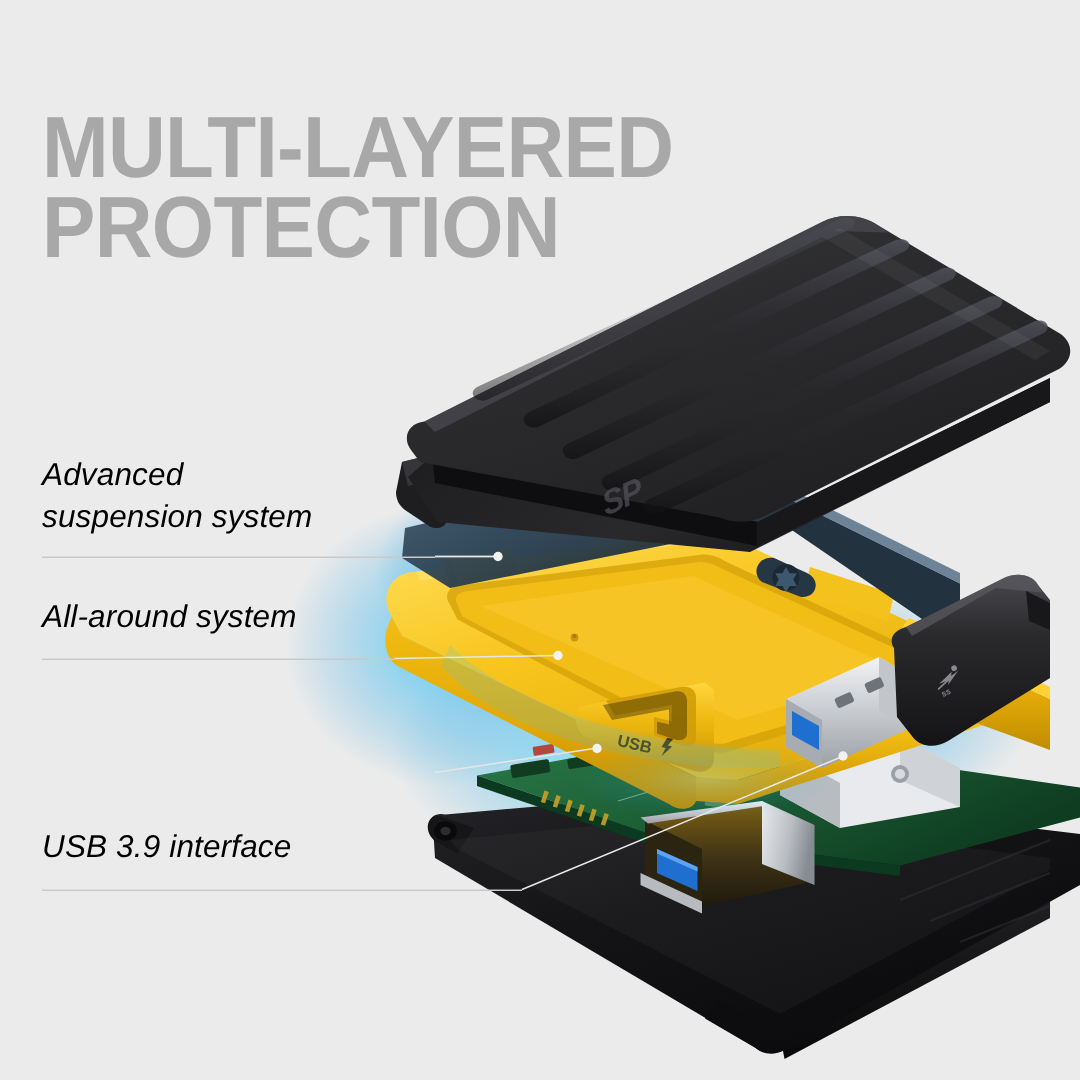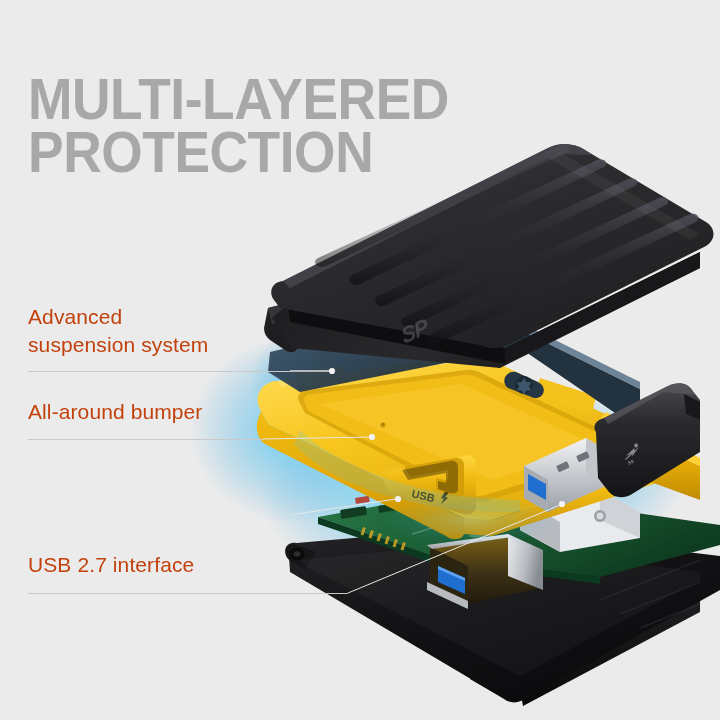--- a/index.html
+++ b/index.html
@@ -25,25 +25,26 @@
     transform-origin:left top;
     white-space:pre-line;
     z-index:6;
     pointer-events:none;
   }
 
   
   #features { position:absolute; left:0; top:0; width:720px; height:720px; z-index:7; }
   .feature { position:absolute; left:28px; }
   .feature .f-label {
-    color:#c2410c;
+    color:#000000;
     font-size:21px;
     line-height:1.32;
     white-space:pre-line;
     letter-spacing:0.1px;
+    font-style:italic;
   }
   .feature .f-rule {
     position:absolute;
     left:0;
     height:1px;
     background:#c9c9c9;
   }
 
   
   #product { position:absolute; left:0; top:0; width:720px; height:720px; z-index:3; }
@@ -391,27 +392,27 @@
 
   <div id="features">
 
     <div class="feature" style="top:303px;">
       <div class="f-label">Advanced
 suspension system</div>
       <div class="f-rule" style="top:68px; width:262px;"></div>
     </div>
 
     <div class="feature" style="top:398px;">
-      <div class="f-label">All-around bumper</div>
+      <div class="f-label">All-around system</div>
       <div class="f-rule" style="top:41px; width:235px;"></div>
     </div>
 
 
     <div class="feature" style="top:551px;">
-      <div class="f-label">USB 2.7 interface</div>
+      <div class="f-label">USB 3.9 interface</div>
       <div class="f-rule" style="top:42px; width:320px;"></div>
     </div>
   </div>
 
   <div id="leaders">
     <svg viewBox="0 0 720 720" xmlns="http://www.w3.org/2000/svg">
       <g stroke="#c9c9c9" stroke-width="1" fill="none">
 
         <path d="M290,371 L330,371"></path>
       </g>

